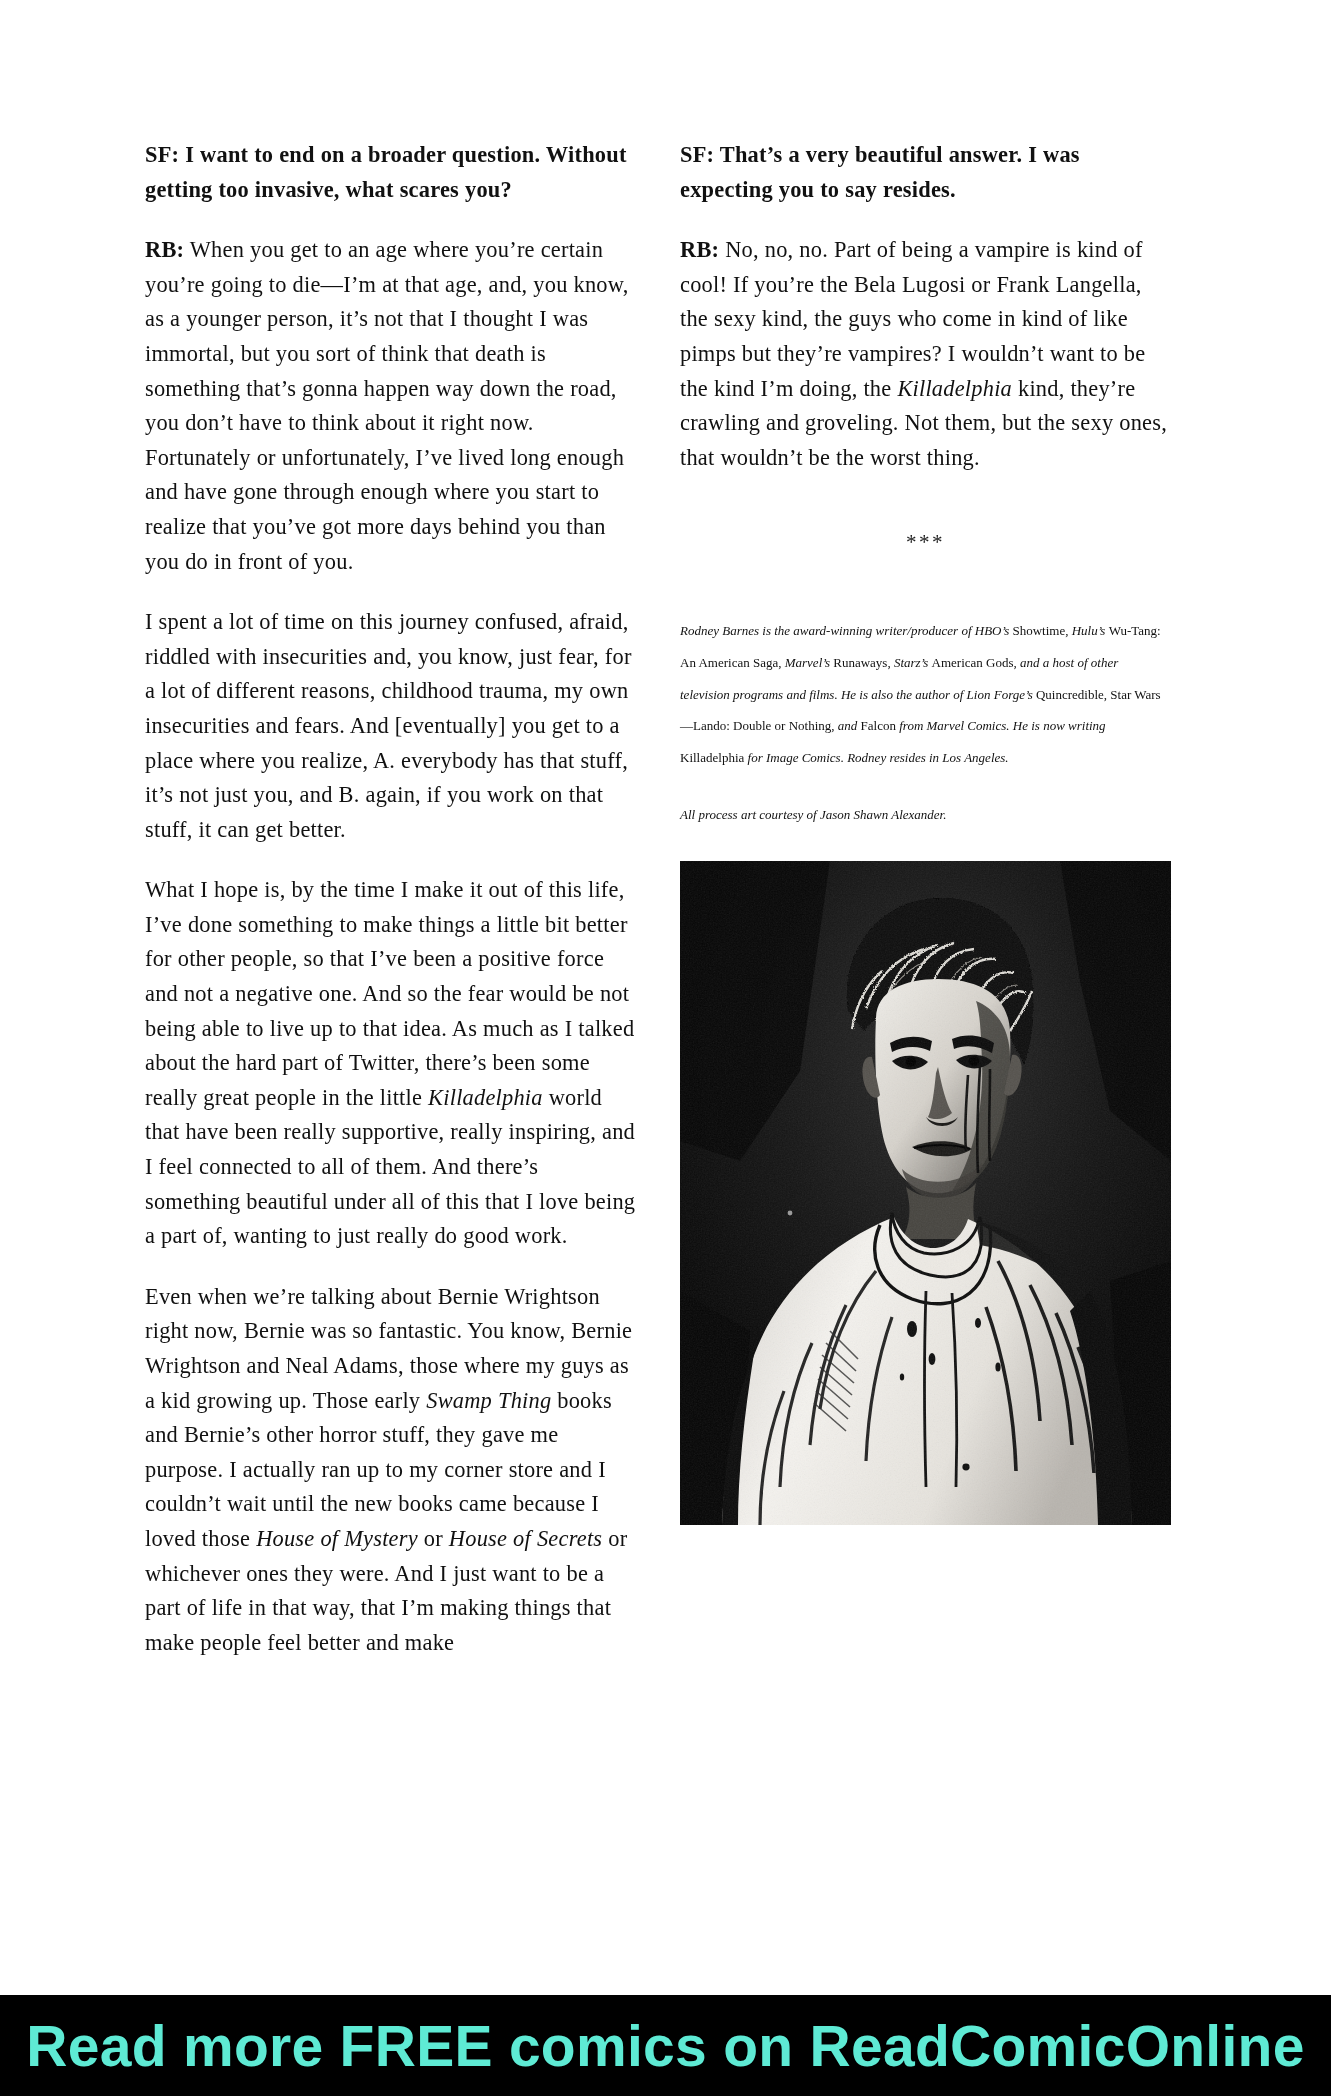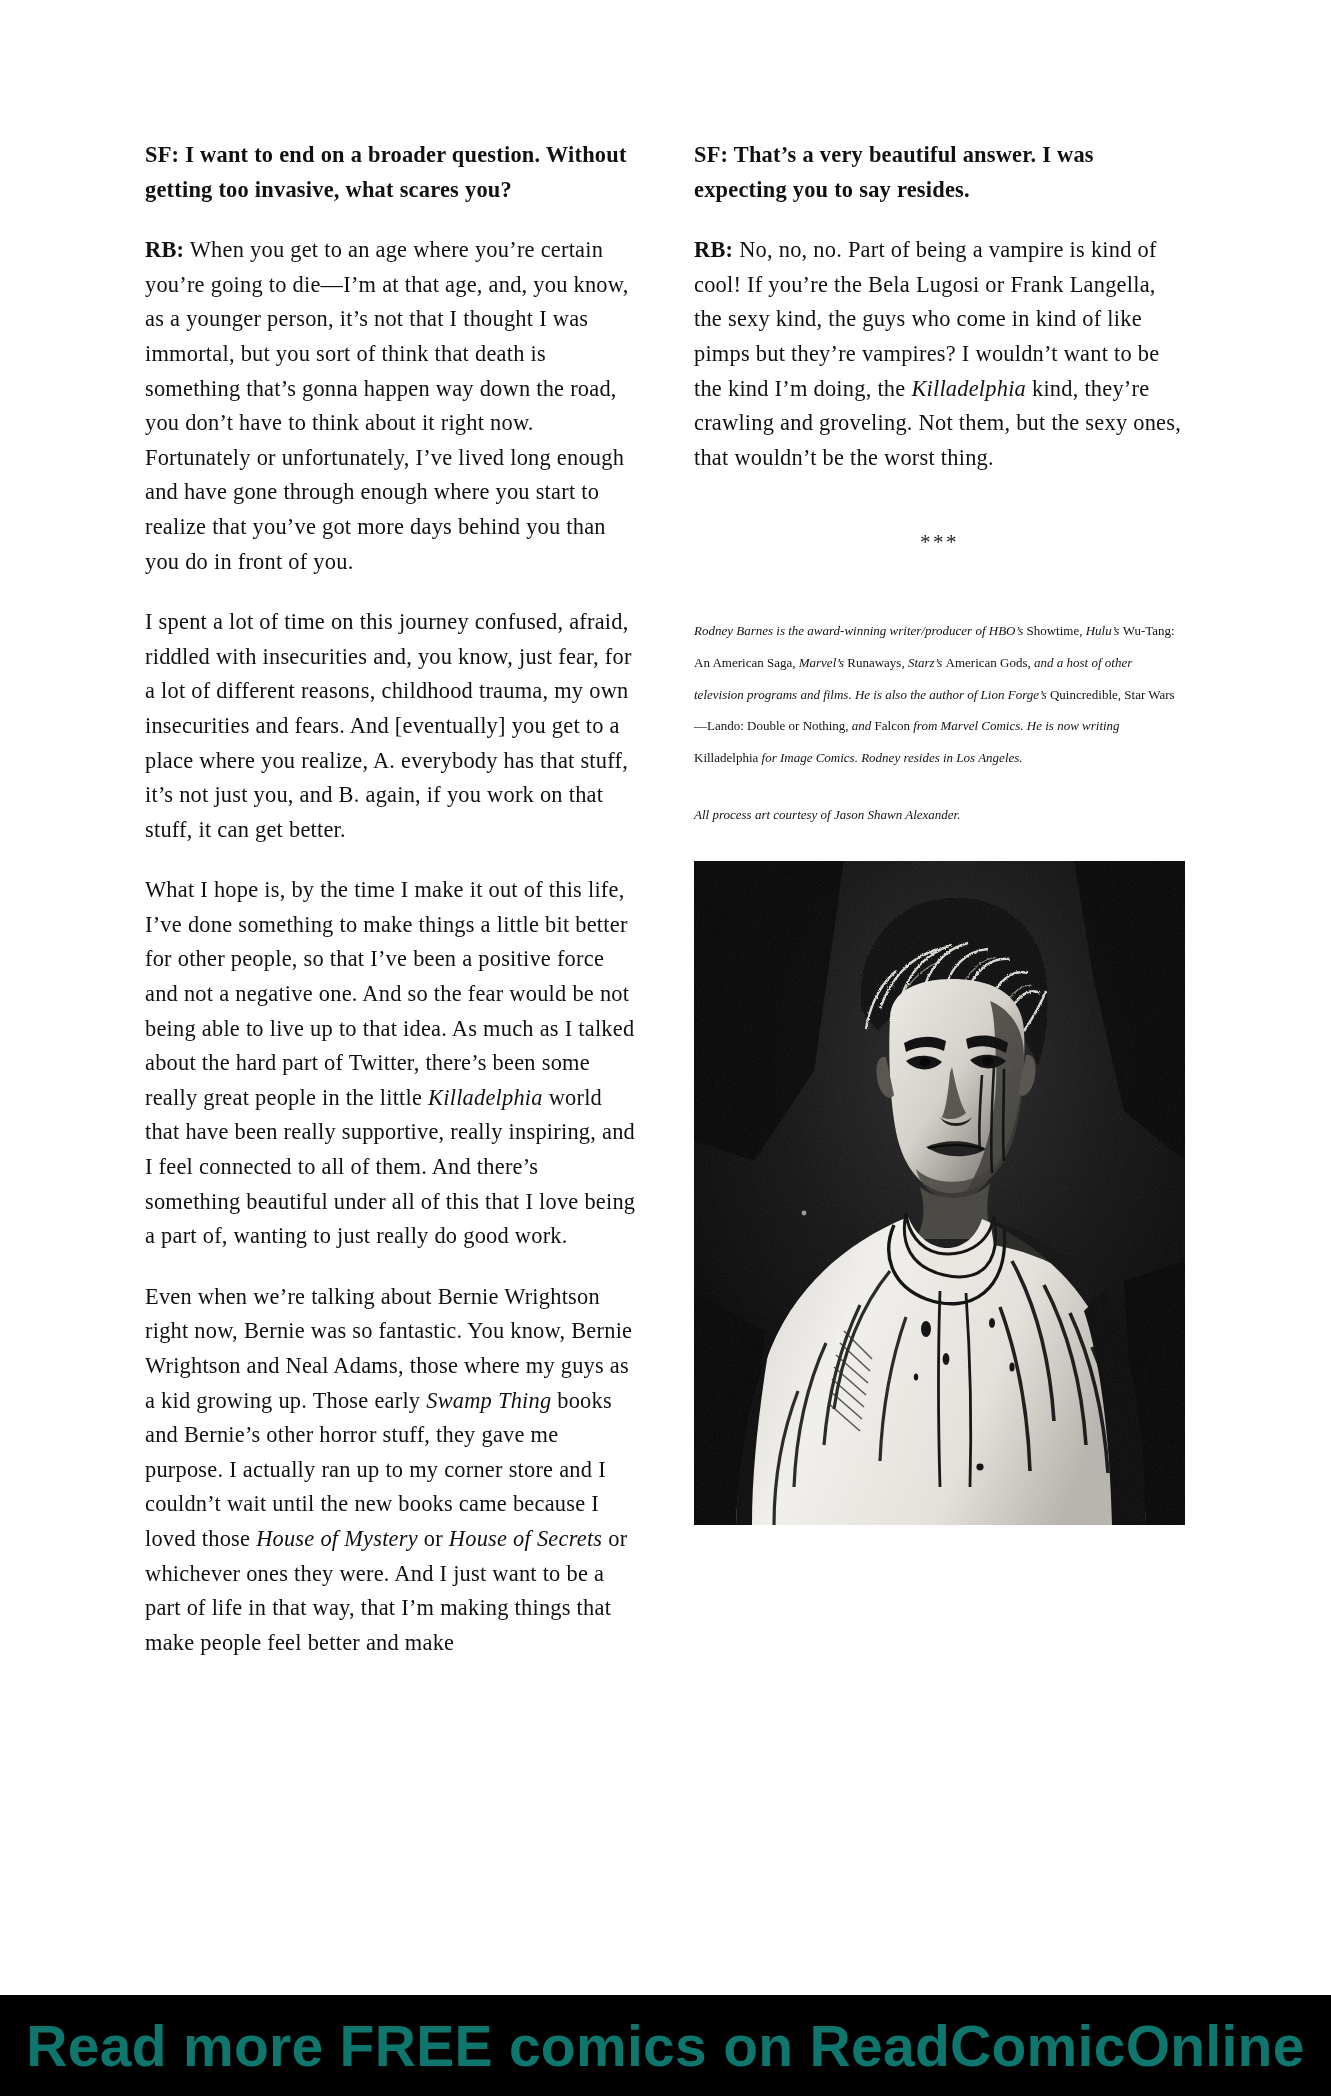--- a/index.html
+++ b/index.html
@@ -25,21 +25,21 @@
     background: #ffffff;
   }
 
   .columns {
     position: absolute;
     left: 145px;
     top: 138px;
     width: 1040px;
     height: 1790px;
     display: flex;
-    gap: 58px;
+    gap: 44px;
   }
 
   .col {
     width: 491px;
     flex: 0 0 491px;
   }
 
   p.para {
     margin: 0 0 26px 0;
     font-size: 22.4px;
@@ -95,21 +95,21 @@
     left: 0;
     top: 1995px;
     width: 1331px;
     height: 101px;
     background: #000000;
     display: flex;
     align-items: center;
     justify-content: center;
   }
   .banner-text {
-    color: #0f766e;
+    color: #5eead4;
     font-family: "Liberation Sans", "DejaVu Sans", sans-serif;
     font-weight: bold;
     font-size: 57px;
     line-height: 62px;
     letter-spacing: 0.005em;
     white-space: nowrap;
   }
 </style>
 </head>
 <body>

